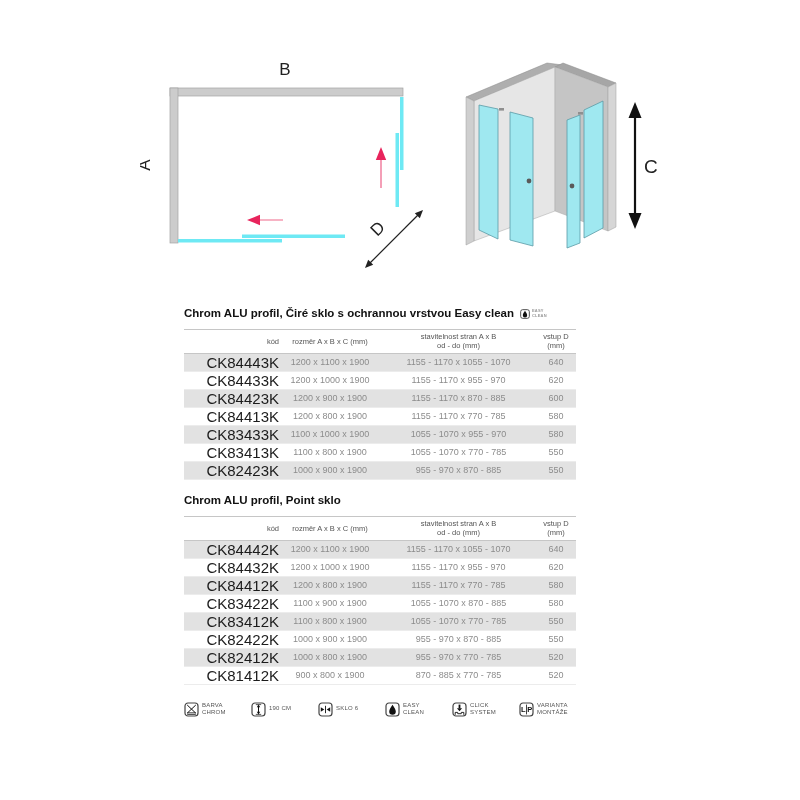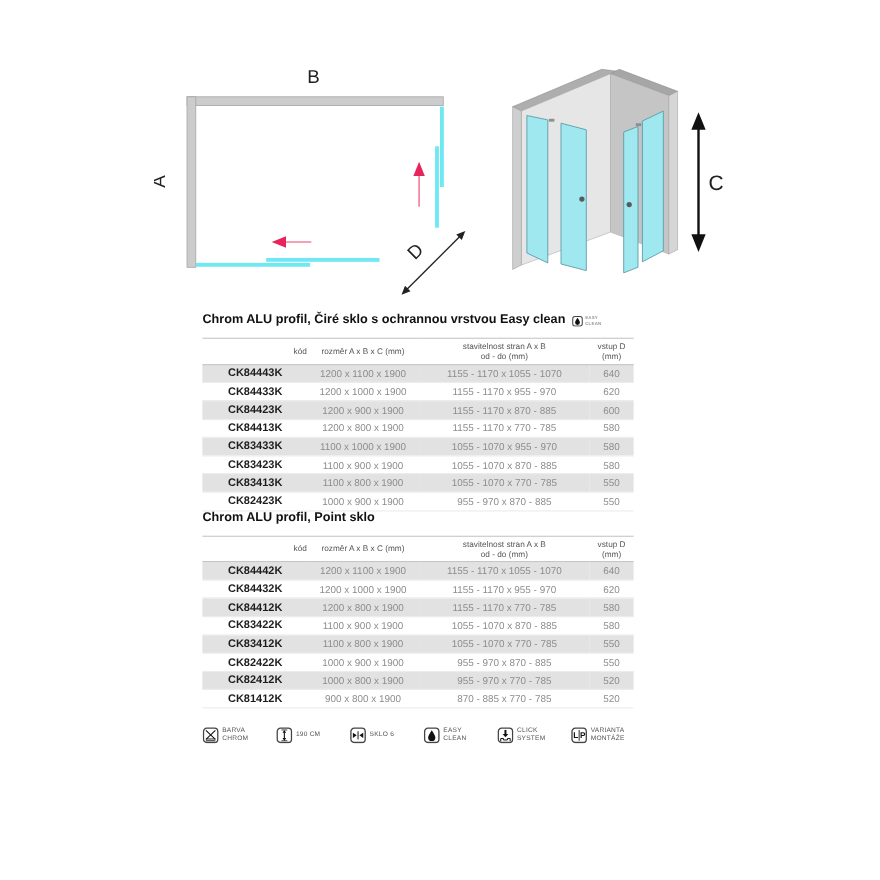--- a/index.html
+++ b/index.html
@@ -6,38 +6,38 @@
   body{width:800px;height:800px;position:relative;overflow:hidden;
        font-family:"Liberation Sans", sans-serif;-webkit-font-smoothing:antialiased;}
   .page{position:absolute;inset:0;background:#fff;}
   svg text{font-family:"Liberation Sans", sans-serif;}
 
   
   .plan{position:absolute;left:140px;top:55px;}
   .iso{position:absolute;left:458px;top:56px;}
 
   
-  .content{position:absolute;left:184px;top:285px;width:392px;}
+  .content{position:absolute;left:184px;top:307px;width:392px;}
   .tbl-title{font-size:11.5px;font-weight:bold;color:#111;line-height:13px;
              margin:0 0 9px 0;display:flex;align-items:center;gap:4px;}
-  .tbl-title.t2{align-items:center;}
+  .tbl-title.t2{margin-top:14px;align-items:center;}
   .badge{display:inline-flex;align-items:center;gap:2px;margin-left:2px;}
   .badge-txt{font-size:4px;line-height:1.1;color:#999;white-space:pre-line;letter-spacing:.2px;}
 
   table.tbl{width:392px;border-collapse:collapse;table-layout:fixed;}
   .tbl col.c1{width:95px;} .tbl col.c2{width:102px;} .tbl col.c3{width:155px;} .tbl col.c4{width:40px;}
   .tbl th{font-size:7.5px;font-weight:normal;color:#555;
           border-top:1px solid #c6c6c6;border-bottom:1px solid #c6c6c6;
           padding:2px 0;vertical-align:middle;height:17px;}
   .tbl th.c1{text-align:right;padding-left:1px;}
   .tbl th.c2,.tbl th.c3,.tbl th.c4{text-align:center;}
   .tbl th.c3{white-space:pre-line;line-height:1.25;}
   .tbl td{font-size:9px;color:#8c8c8c;height:15.6px;padding:0;white-space:nowrap;
           border-bottom:1px solid #ececec;}
-  .tbl td:first-child{font-weight:bold;color:#1c1c1c;font-size:10px;text-align:center;padding-left:1px;}
+  .tbl td:first-child{font-weight:normal;color:#1c1c1c;font-size:15px;text-align:right;padding-left:1px;}
   .tbl td:nth-child(2),.tbl td:nth-child(3),.tbl td:nth-child(4){text-align:center;}
   .tbl tbody tr:nth-child(odd) td{background:#e2e2e2;}
 
   
   .footer{display:flex;align-items:flex-start;gap:15px;margin-top:17px;}
   .fi{display:flex;align-items:center;gap:3px;}
   .filbl{font-size:6px;line-height:1.25;color:#555;width:34px;letter-spacing:.2px;}
 </style>
 </head>
 <body>
@@ -159,26 +159,20 @@
             <td>1155 - 1170 x 770 - 785</td>
             <td>580</td>
           </tr>
           <tr>
             <td>CK83433K</td>
             <td>1100 x 1000 x 1900</td>
             <td>1055 - 1070 x 955 - 970</td>
             <td>580</td>
           </tr>
           <tr>
-            <td>CK83423K</td>
-            <td>1100 x 900 x 1900</td>
-            <td>1055 - 1070 x 870 - 885</td>
-            <td>580</td>
-          </tr>
-          <tr>
             <td>CK83413K</td>
             <td>1100 x 800 x 1900</td>
             <td>1055 - 1070 x 770 - 785</td>
             <td>550</td>
           </tr>
           <tr>
             <td>CK82423K</td>
             <td>1000 x 900 x 1900</td>
             <td>955 - 970 x 870 - 885</td>
             <td>550</td>

